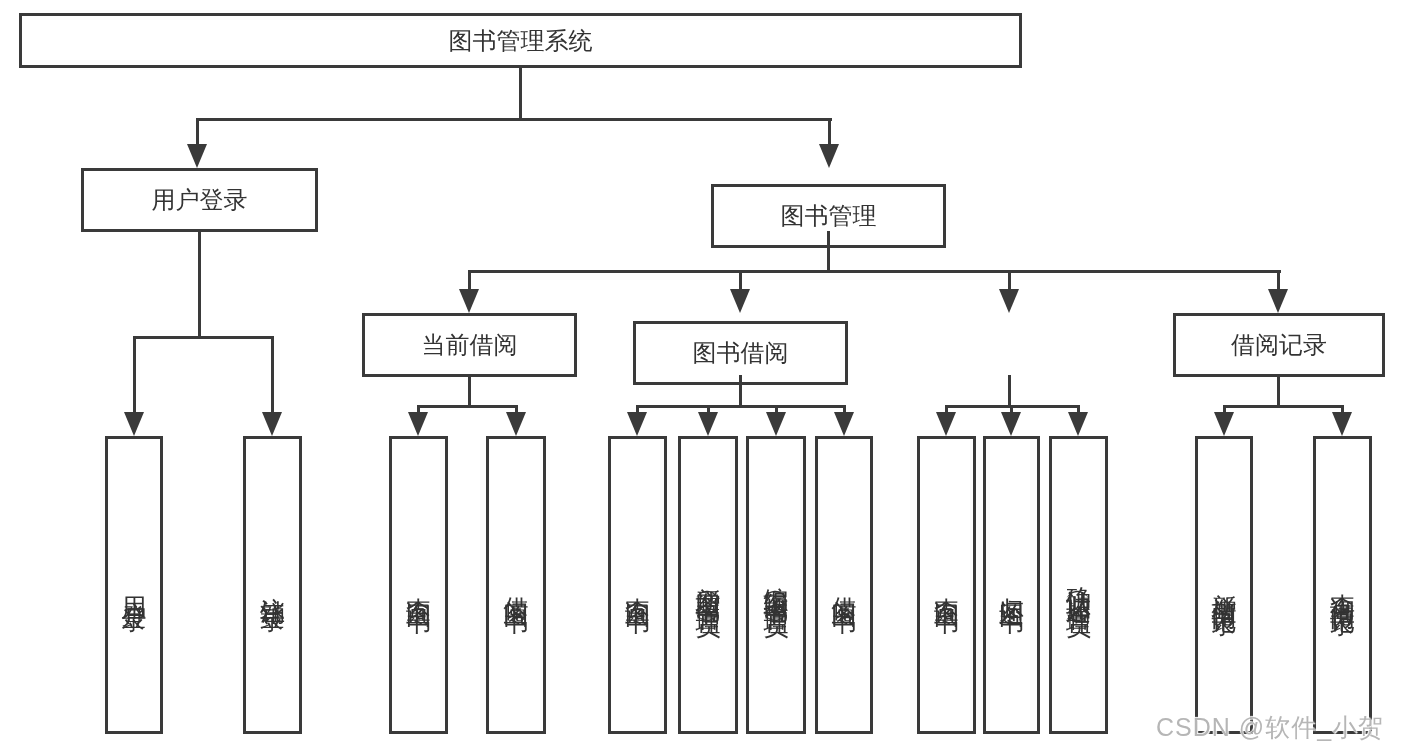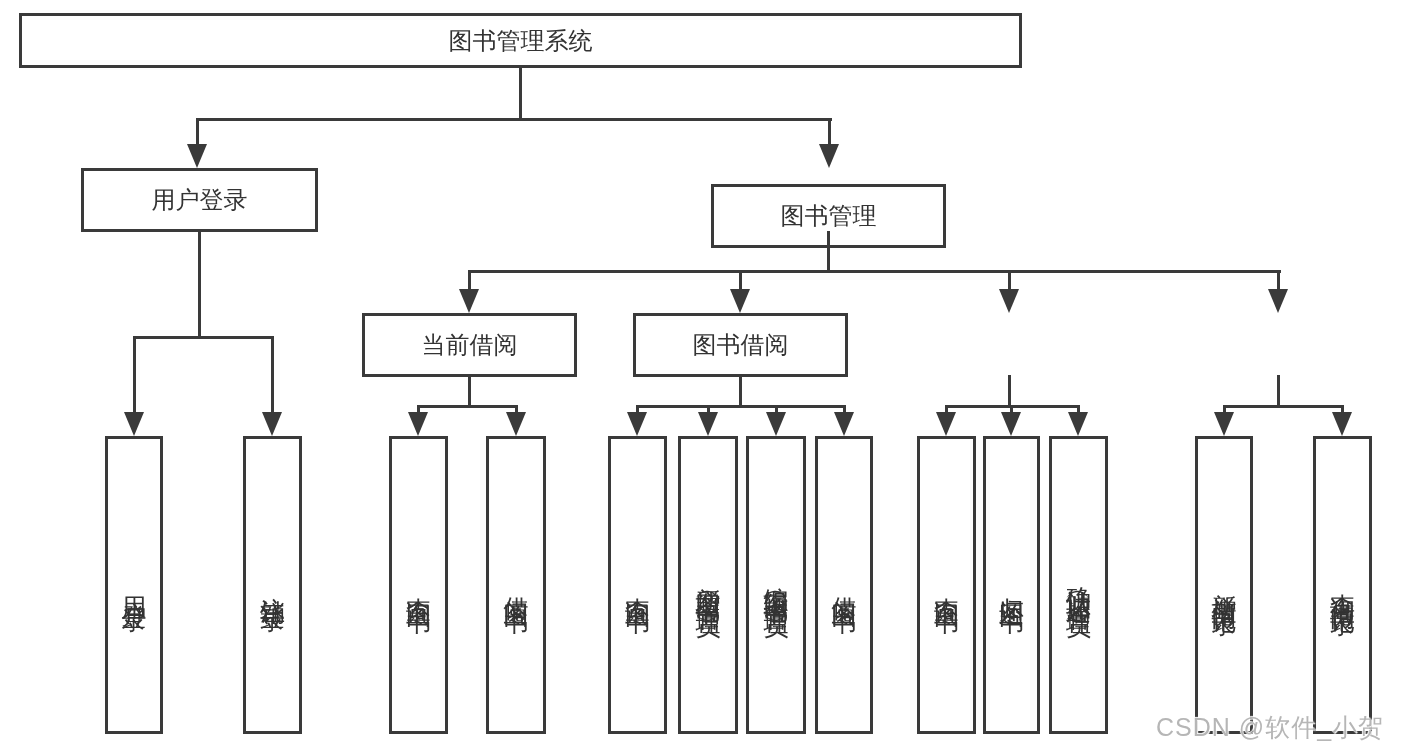--- a/index.html
+++ b/index.html
@@ -74,22 +74,25 @@
   <div class="vline" style="left:739px;top:270px;height:22px;"></div>
   <div class="arrow" style="left:730px;top:289px;"></div>
   <div class="vline" style="left:1008px;top:270px;height:22px;"></div>
   <div class="arrow" style="left:999px;top:289px;"></div>
   <div class="vline" style="left:1277px;top:270px;height:22px;"></div>
   <div class="arrow" style="left:1268px;top:289px;"></div>
 
   <div class="box" style="left:362px;top:313px;width:215px;height:64px;">
     <span>当前借阅</span>
   </div>
-  <div class="box" style="left:633px;top:313px;width:215px;height:64px;">
+  <div class="box" style="left:633px;top:321px;width:215px;height:64px;">
     <span>图书借阅</span>
+  </div>
+  <div class="box" style="left:1173px;top:313px;width:212px;height:64px;">
+    <span>借阅记录</span>
   </div>
 
   <div class="vline" style="left:468px;top:375px;height:32px;"></div>
   <div class="hline" style="left:417px;top:405px;width:101px;"></div>
   <div class="vline" style="left:417px;top:405px;height:10px;"></div>
   <div class="arrow" style="left:408px;top:412px;"></div>
   <div class="vline" style="left:515px;top:405px;height:10px;"></div>
   <div class="arrow" style="left:506px;top:412px;"></div>
 
   <div class="vline" style="left:739px;top:375px;height:32px;"></div>

